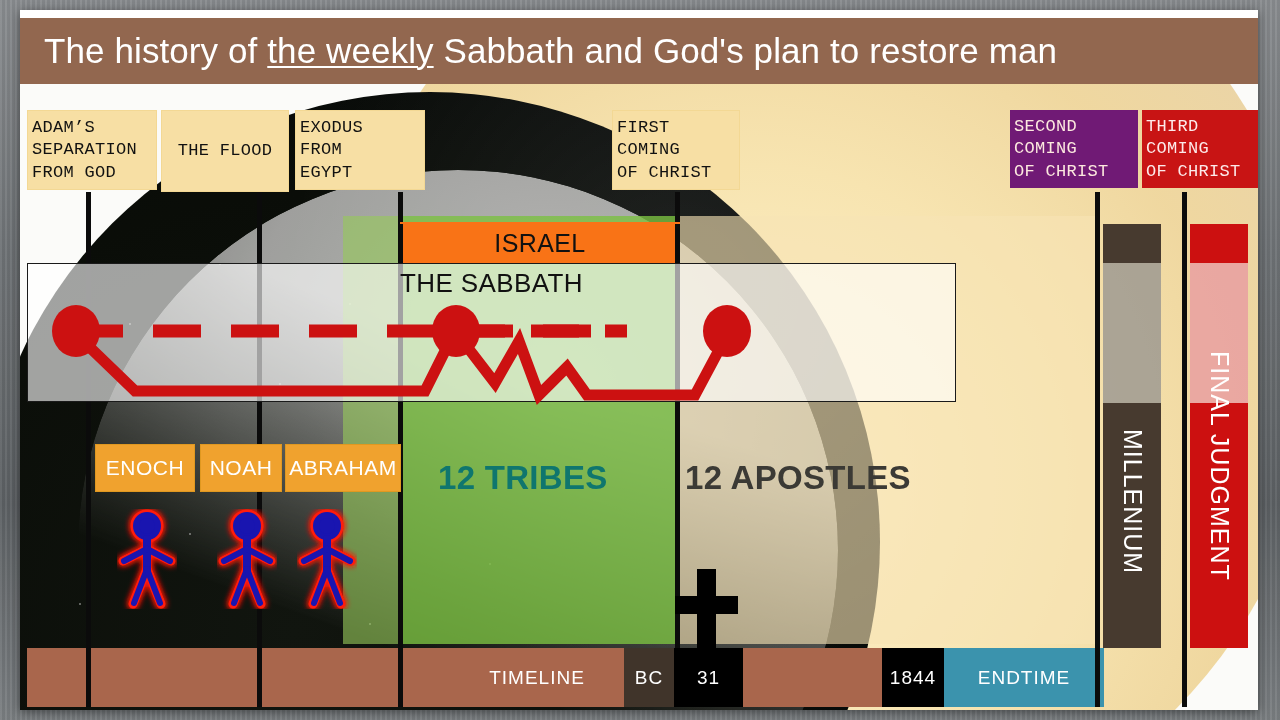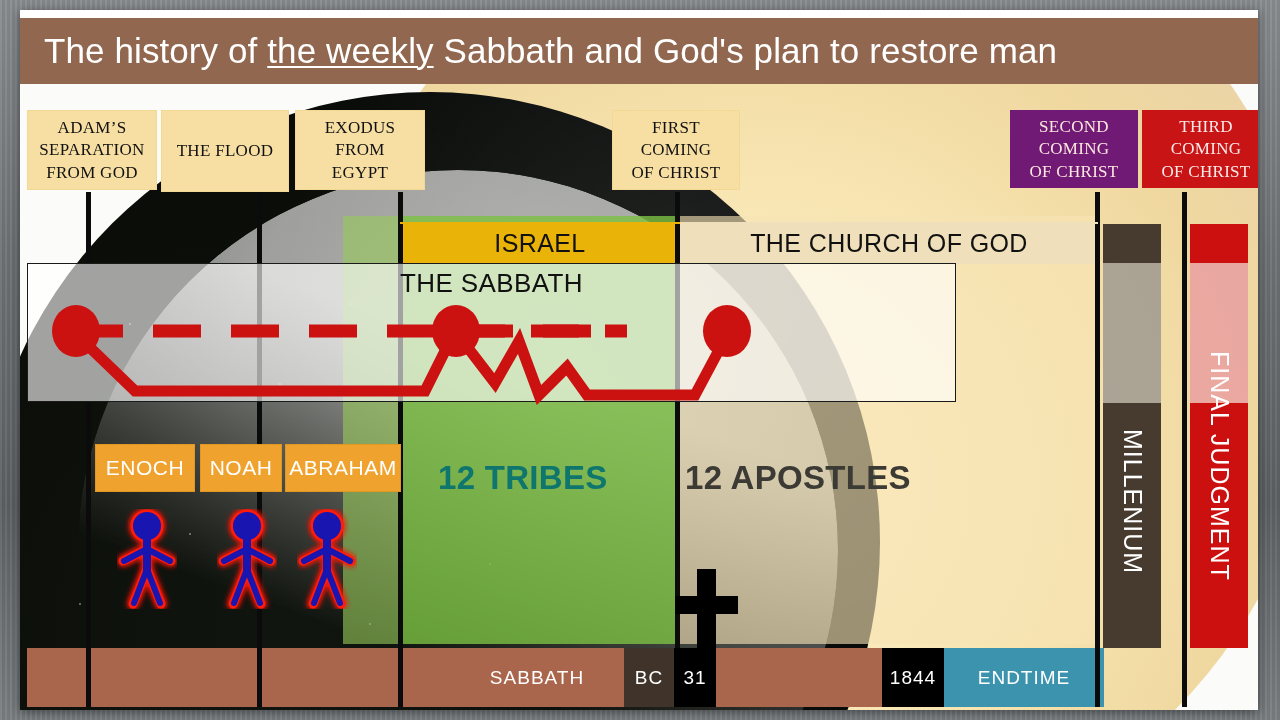--- a/index.html
+++ b/index.html
@@ -91,37 +91,37 @@
   }
 
   
   .era{ position:absolute; top:132px; bottom:66px; }
   .era-israel-light{ left:323px; width:57px; background:rgba(150,200,90,.62); }
   .era-israel     { left:380px; width:280px; background:rgba(124,193,66,.80); }
   .era-church     { left:660px; width:418px; background:rgba(247,228,180,.62); }
 
   
   .ev{
-    position:absolute; text-align:center; padding:6px 4px 5px;
+    position:absolute; text-align:left; padding:6px 4px 5px;
     font-size:17px; line-height:1.32; letter-spacing:.3px;
-    font-family:Liberation Serif, serif;
+    font-family:Liberation Mono, monospace;
   }
   .ev-beige{ background:#f7dfa4; color:#111; border:1px solid #f3d894; }
   .ev-orange{ background:#701a75; color:#fde9df; }
   .ev-red{ background:#c81414; color:#fdeaea; }
 
   
   .tick{ position:absolute; width:5px; background:#0b0b0b; }
 
   
   .band{
     position:absolute; height:42px; display:flex; align-items:center;
     justify-content:center; font-size:25px; color:#111; letter-spacing:.4px;
   }
-  .band-israel{ left:380px; top:138px; width:280px; background:#eab308; }
+  .band-israel{ left:380px; top:138px; width:280px; background:#f97316; }
   .band-church{ left:660px; top:138px; width:418px; background:#efe0bb; }
 
   
   .sabbath-panel{
     position:absolute; left:7px; top:179px; width:929px; height:139px;
     border:1.5px solid #1a1a1a; background:rgba(255,255,255,.62);
     overflow:visible;
   }
   .sabbath-title{
     position:absolute; left:0; right:0; top:4px; text-align:center;
@@ -221,21 +221,20 @@
 OF CHRIST</div>
 
     <div class="tick" style="left:66px;top:108px;height:32px;"></div>
     <div class="tick" style="left:237px;top:108px;height:32px;"></div>
     <div class="tick" style="left:378px;top:108px;height:32px;"></div>
     <div class="tick" style="left:655px;top:108px;height:32px;"></div>
     <div class="tick" style="left:1075px;top:108px;height:32px;"></div>
     <div class="tick" style="left:1162px;top:108px;height:32px;"></div>
 
     <div class="band band-israel">ISRAEL</div>
-    <div class="band band-church">THE CHURCH OF GOD</div>
 
     <div class="divider" style="left:66px;top:140px;height:424px;"></div>
     <div class="divider" style="left:237px;top:140px;height:424px;"></div>
     <div class="divider" style="left:378px;top:140px;height:424px;"></div>
     <div class="divider" style="left:655px;top:140px;height:424px;"></div>
     <div class="divider" style="left:1075px;top:140px;height:424px;"></div>
     <div class="divider" style="left:1162px;top:140px;height:424px;"></div>
 
     <div class="sabbath-panel">
       <div class="sabbath-title">THE SABBATH</div>
@@ -338,23 +337,23 @@
     </div>
 
     <div class="vbar" style="left:1170px;top:140px;width:58px;height:424px;">
       <div class="cap" style="top:0;height:39px;background:#CC1010;"></div>
       <div class="cap" style="top:39px;height:140px;background:rgba(232,160,160,.88);"></div>
       <div class="cap" style="top:179px;height:245px;background:#CC1010;"></div>
       <div class="vbar-text" style="top:60px;height:364px;display:flex;align-items:center;justify-content:center;">FINAL JUDGMENT</div>
     </div>
 
     <div class="timeline">
-      <div class="tl-seg tl-word" style="left:430px;width:160px;">SABBATH</div>
+      <div class="tl-seg tl-word" style="left:430px;width:160px;">TIMELINE</div>
       <div class="tl-seg tl-bc" style="left:597px;width:50px;">BC</div>
-      <div class="tl-seg tl-31" style="left:647px;width:42px;">31</div>
+      <div class="tl-seg tl-31" style="left:647px;width:69px;">31</div>
       <div class="tl-seg tl-1844" style="left:855px;width:62px;">1844</div>
       <div class="tl-seg tl-end" style="left:917px;width:160px;">ENDTIME</div>
     </div>
 
     <div class="divider" style="left:66px;top:564px;height:59px;"></div>
     <div class="divider" style="left:237px;top:564px;height:59px;"></div>
     <div class="divider" style="left:378px;top:564px;height:59px;"></div>
     <div class="divider" style="left:1075px;top:564px;height:59px;"></div>
     <div class="divider" style="left:1162px;top:564px;height:59px;"></div>
 

